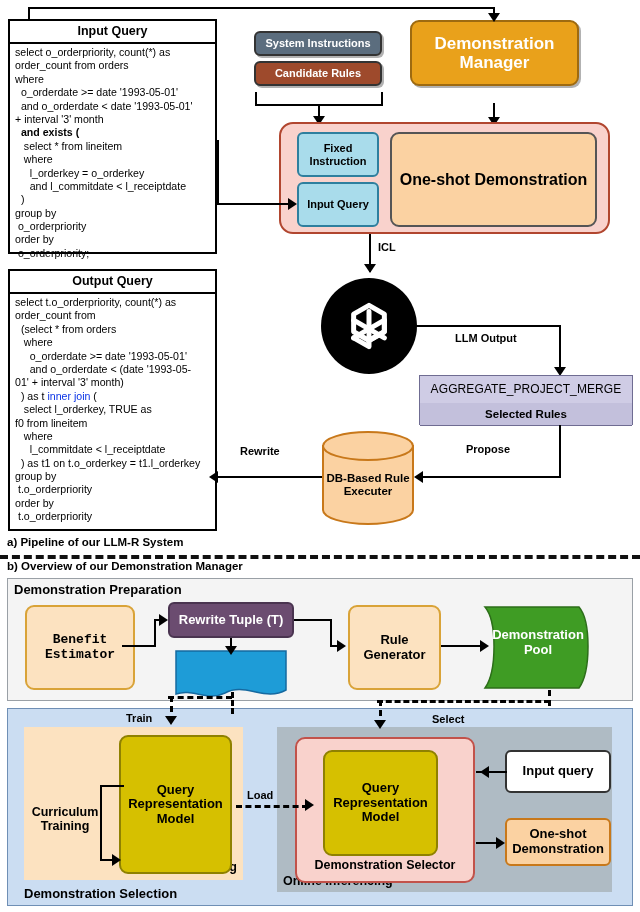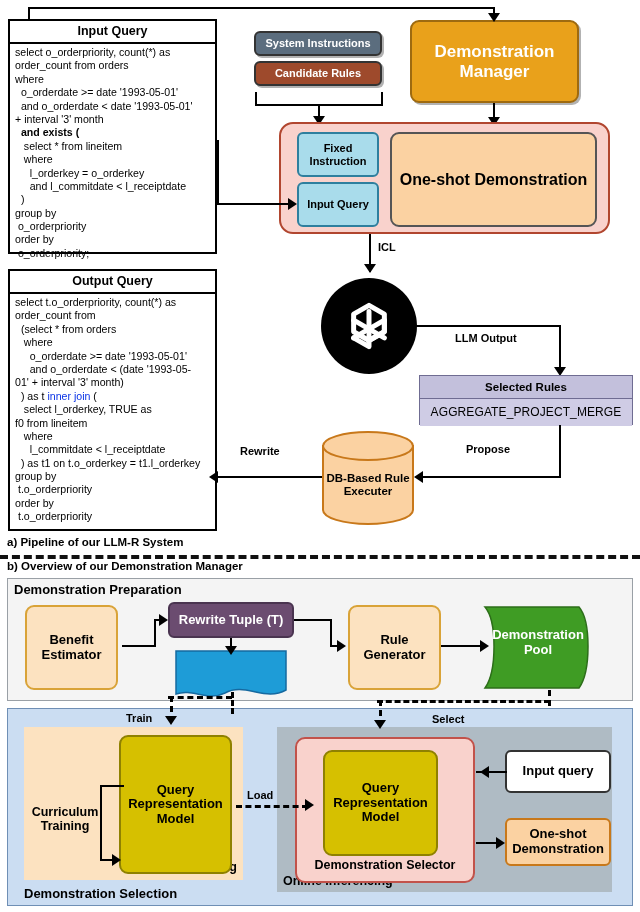--- a/index.html
+++ b/index.html
@@ -61,21 +61,21 @@
 <div class="abs node rnd-s ctr shadow" style="left:254px;top:61px;width:128px;height:25px;background:#9E4A2C;border-color:#333;color:#fff;font-weight:bold;font-size:11px;">
   <span>Candidate Rules</span>
 </div>
 
 <div class="ln vl" style="left:255px;top:92px;height:14px;"></div>
 <div class="ln hl" style="left:255px;top:104px;width:128px;"></div>
 <div class="ln vl" style="left:381px;top:92px;height:14px;"></div>
 <div class="ln vl" style="left:318px;top:104px;height:14px;"></div>
 <div class="ar ar-d" style="left:313px;top:116px;"></div>
 
-<div class="abs node rnd ctr shadow" style="left:410px;top:20px;width:169px;height:83px;background:#E9A11B;border-color:#9E6A10;color:#fff;font-weight:bold;font-size:17px;">
+<div class="abs node rnd ctr shadow" style="left:410px;top:20px;width:169px;height:66px;background:#E9A11B;border-color:#9E6A10;color:#fff;font-weight:bold;font-size:17px;">
   <span>Demonstration Manager</span>
 </div>
 
 <div class="ln hl" style="left:28px;top:7px;width:467px;"></div>
 <div class="ln vl" style="left:493px;top:7px;height:10px;"></div>
 <div class="ar ar-d" style="left:488px;top:13px;"></div>
 <div class="ln vl" style="left:28px;top:7px;height:12px;"></div>
 
 <div class="ln vl" style="left:493px;top:103px;height:22px;"></div>
 <div class="ar ar-d" style="left:488px;top:117px;"></div>
@@ -115,25 +115,25 @@
     </g>
   </svg>
 </div>
 
 <div class="ln hl" style="left:416px;top:325px;width:145px;"></div>
 <div class="ln vl" style="left:559px;top:325px;height:48px;"></div>
 <div class="ar ar-d" style="left:554px;top:367px;"></div>
 <div class="lbl" style="left:455px;top:332px;">LLM Output</div>
 
 <div class="abs" style="left:419px;top:375px;width:214px;height:50px;border:1px solid #6f6c92;">
+  <div class="ctr" style="height:27px;background:#CFCCE5;font-size:12px;letter-spacing:.1px;">
+    <span>AGGREGATE_PROJECT_MERGE</span>
+  </div>
   <div class="ctr" style="height:22px;background:#C3C0DC;border-bottom:1px solid #6f6c92;font-weight:bold;font-size:11.5px;">
     <span>Selected Rules</span>
-  </div>
-  <div class="ctr" style="height:27px;background:#CFCCE5;font-size:12px;letter-spacing:.1px;">
-    <span>AGGREGATE_PROJECT_MERGE</span>
   </div>
 </div>
 
 <div class="ln vl" style="left:559px;top:425px;height:53px;"></div>
 <div class="ln hl" style="left:423px;top:476px;width:138px;"></div>
 <div class="ar ar-l" style="left:414px;top:471px;"></div>
 <div class="lbl" style="left:466px;top:443px;">Propose</div>
 
 <div class="abs" style="left:320px;top:430px;width:96px;height:96px;">
   <svg width="96" height="96" viewBox="0 0 96 96">
@@ -149,21 +149,21 @@
 <div class="ar ar-l" style="left:209px;top:471px;"></div>
 <div class="lbl" style="left:240px;top:445px;">Rewrite</div>
 
 <div class="cap" style="left:7px;top:536px;">a) Pipeline of our LLM-R System</div>
 <div class="big-dash" style="left:0px;top:555px;width:640px;"></div>
 <div class="cap" style="left:7px;top:560px;">b) Overview of our Demonstration Manager</div>
 
 <div class="frame" style="left:7px;top:578px;width:626px;height:123px;background:#F4F4F4;"></div>
 <div class="cap" style="left:14px;top:582px;font-size:13px;">Demonstration Preparation</div>
 
-<div class="abs node rnd ctr" style="left:25px;top:605px;width:93px;height:85px;background:#FCE2C0;border-color:#D9A338;font-weight:bold;font-size:13px;">
+<div class="abs node rnd ctr" style="left:25px;top:605px;width:110px;height:85px;background:#FCE2C0;border-color:#D9A338;font-weight:bold;font-size:13px;font-family:Liberation Mono, monospace;">
   <span>Benefit Estimator</span>
 </div>
 
 <div class="abs node rnd-s ctr" style="left:168px;top:602px;width:126px;height:36px;background:#6B4C70;border-color:#4a3450;color:#fff;font-weight:bold;font-size:13px;">
   <span>Rewrite Tuple (T)</span>
 </div>
 
 <div class="abs" style="left:175px;top:650px;width:112px;height:50px;">
   <svg width="112" height="50" viewBox="0 0 112 50" preserveAspectRatio="none">
     <path d="M1 1 H111 V40 C90 52 70 32 50 43 C32 52 18 38 1 44 Z" fill="#1E9CD7" stroke="#1569A0" stroke-width="1.5"></path>

